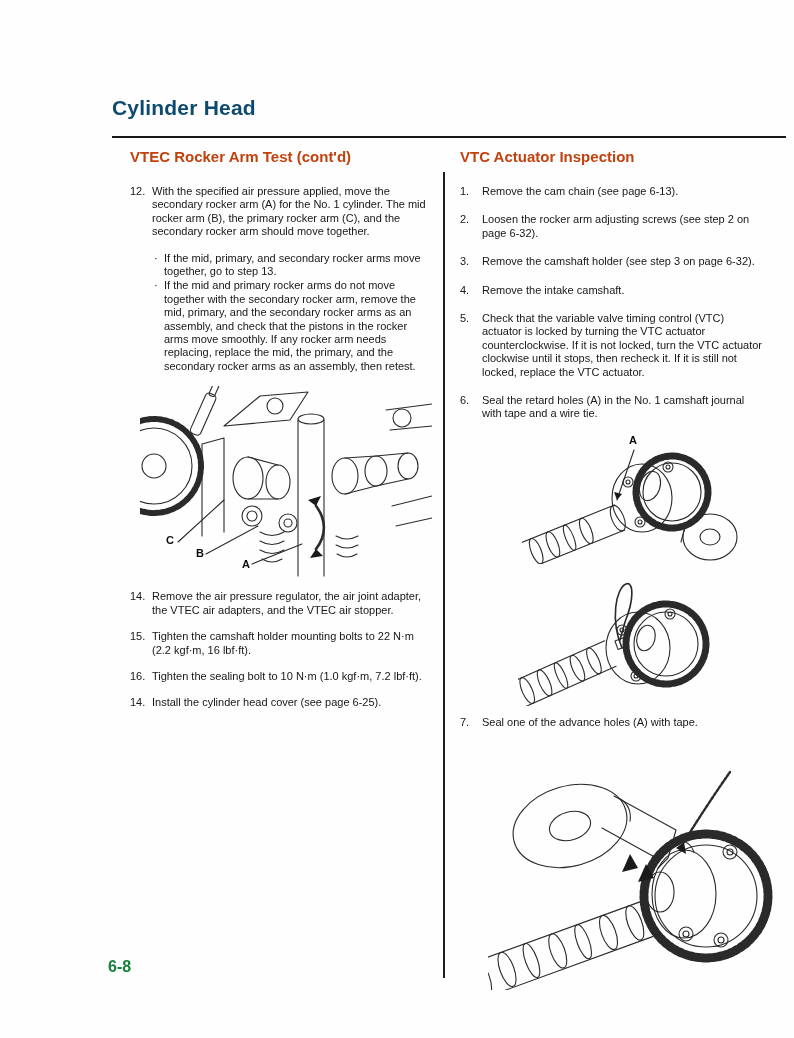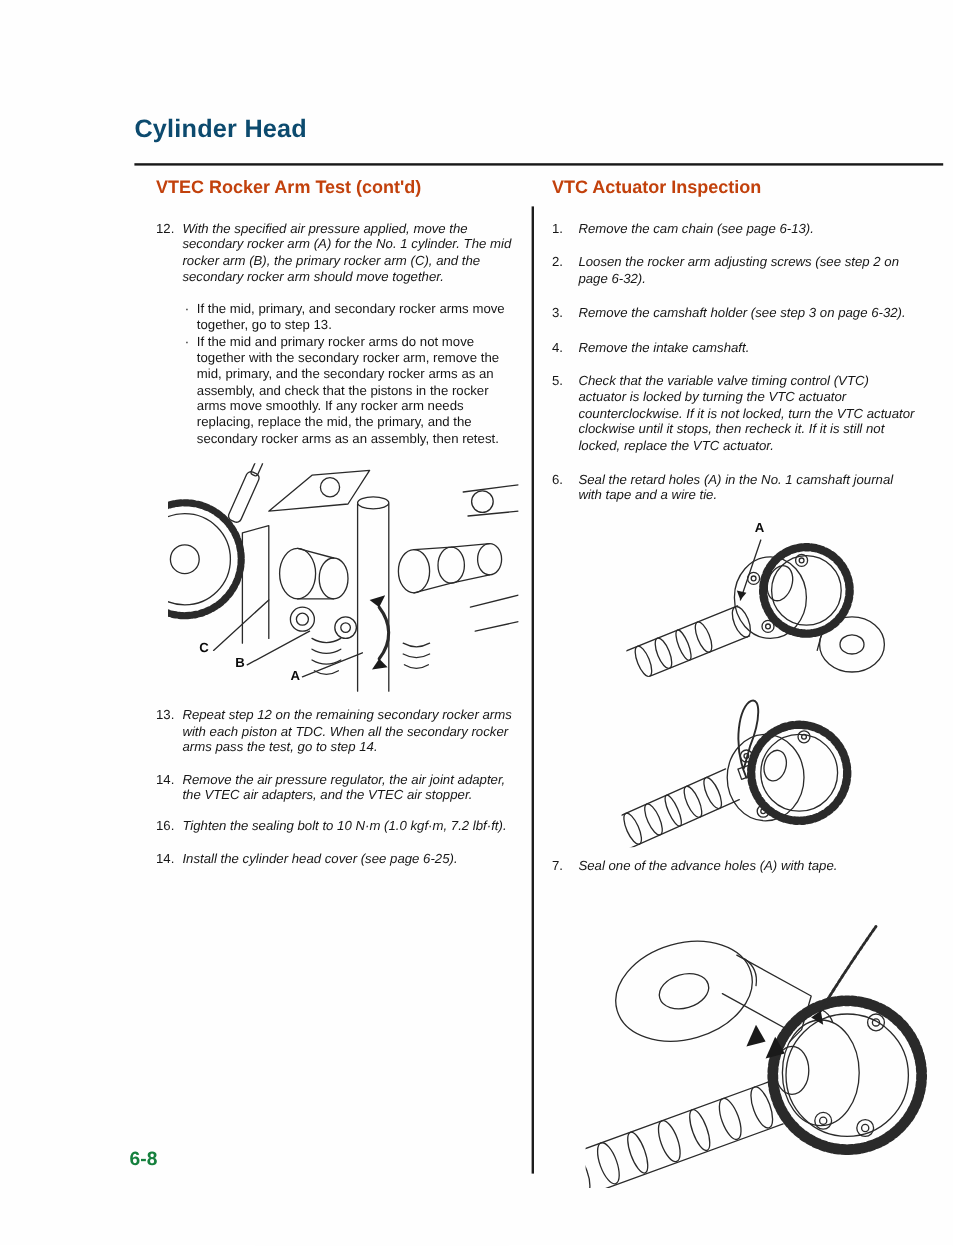--- a/index.html
+++ b/index.html
@@ -24,21 +24,21 @@
   .col{position:absolute;top:148px;}
   .col-left{left:130px;width:304px;}
   .col-right{left:460px;width:306px;}
   .col-heading{
     font-size:15px;font-weight:bold;color:#c2410c;margin:0 0 20px 0;white-space:nowrap;
   }
   .step{display:flex;font-size:11px;line-height:13.4px;}
   .col-left .step{margin-bottom:13px;}
   .col-right .step{margin-bottom:15px;}
   .step-num{width:22px;flex:none;}
-  .step-body{flex:1;font-style:italic;}
+  .step-body{flex:1;}
   .bullets{margin:0 0 13px 24px;}
   .bullet{display:flex;font-size:11px;line-height:13.4px;margin-bottom:1px;}
   .bullet-marker{width:10px;flex:none;}
   .bullet-body{flex:1;}
   .figure{position:relative;}
   .figure svg{display:block;width:100%;height:100%;}
   .fig-rocker{width:292px;height:192px;margin:2px 0 12px 10px;}
   .fig-cam1{width:230px;height:128px;margin:0 0 4px 62px;}
   .fig-cam2{width:230px;height:138px;margin:0 0 10px 58px;}
   .fig-tape{width:292px;height:246px;margin:6px 0 0 28px;}
@@ -118,26 +118,26 @@
         <path class="ln thick" d="M176 120 C186 133 187 149 176 163"></path>
         <polygon class="blk" points="176,120 168,114 181,110"></polygon>
         <polygon class="blk" points="176,163 170,172 183,170"></polygon>
       </svg>
       <span class="fig-label" style="left:26px;top:148px">C</span>
       <span class="fig-label" style="left:56px;top:161px">B</span>
       <span class="fig-label" style="left:102px;top:172px">A</span>
     </div>
 
     <div class="step">
-      <span class="step-num">13.</span>
-      <span class="step-body">Repeat step 12 on the remaining secondary rocker arms with each piston at TDC. When all the secondary rocker arms pass the test, go to step 14.</span>
-    </div>
-    <div class="step">
       <span class="step-num">14.</span>
       <span class="step-body">Remove the air pressure regulator, the air joint adapter, the VTEC air adapters, and the VTEC air stopper.</span>
+    </div>
+    <div class="step">
+      <span class="step-num">15.</span>
+      <span class="step-body">Tighten the camshaft holder mounting bolts to 22 N·m (2.2 kgf·m, 16 lbf·ft).</span>
     </div>
     <div class="step">
       <span class="step-num">16.</span>
       <span class="step-body">Tighten the sealing bolt to 10 N·m (1.0 kgf·m, 7.2 lbf·ft).</span>
     </div>
     <div class="step">
       <span class="step-num">14.</span>
       <span class="step-body">Install the cylinder head cover (see page 6-25).</span>
     </div>
   </div>

